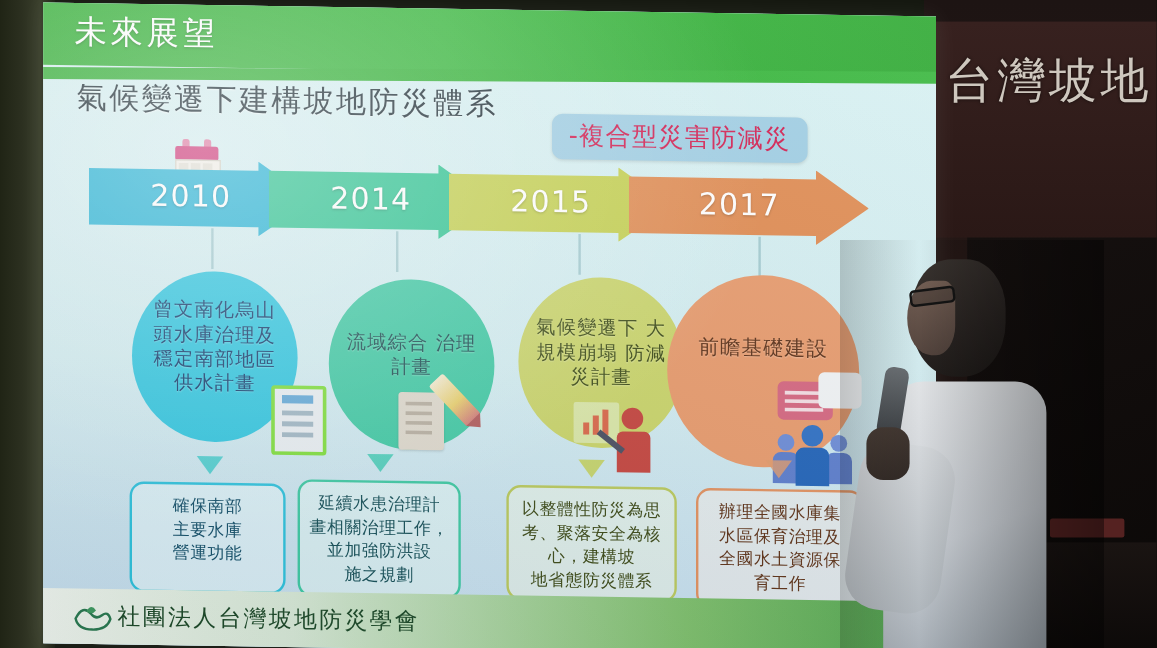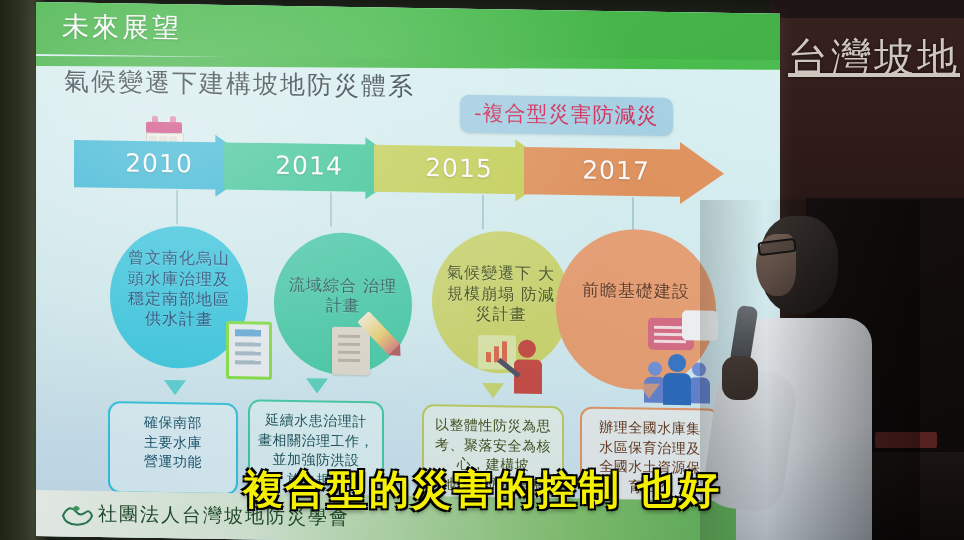--- a/index.html
+++ b/index.html
@@ -9,21 +9,21 @@
   
   .wall-left{position:absolute;left:0;top:0;width:46px;height:540px;
     background:linear-gradient(90deg,#202415 0%,#2c3020 40%,#3a3f2c 72%,#1a1d12 100%);}
   .wall-right{position:absolute;left:770px;top:0;width:194px;height:540px;
     background:linear-gradient(180deg,#1d1413 0%,#241715 40%,#120d0c 100%);}
   .banner{position:absolute;left:778px;top:18px;width:186px;height:180px;
     background:linear-gradient(180deg,#37211f 0%,#2a1816 100%);overflow:hidden;}
   .banner-line{position:absolute;left:10px;color:#dcd6cc;white-space:nowrap;
     font-size:40px;letter-spacing:3px;font-family:"DejaVu Sans","Liberation Sans",sans-serif;
     text-shadow:0 0 3px rgba(0,0,0,.7);opacity:.92;}
-  .banner-line.l1{top:12px;text-decoration:underline;}
+  .banner-line.l1{top:22px;}
   .banner-line.l2{top:112px;left:4px;}
   .dark-screen{position:absolute;left:806px;top:198px;width:158px;height:290px;
     background:linear-gradient(160deg,#15100f 0%,#0c0908 100%);}
   .desk{position:absolute;left:800px;top:452px;width:164px;height:88px;
     background:linear-gradient(180deg,#1a1412 0%,#0d0a09 100%);}
   .desk-red{position:absolute;left:875px;top:432px;width:62px;height:16px;
     background:#6d2b2a;opacity:.75;border-radius:2px;}
 
   
   .slide{position:absolute;left:36px;top:2px;width:744px;height:534px;
@@ -343,15 +343,14 @@
     <div class="sp-body"></div>
     <div class="sp-arm"></div>
     <div class="sp-head"></div>
     <div class="sp-face"></div>
     <div class="sp-glass"></div>
     <div class="sp-mic"></div>
     <div class="sp-hand"></div>
     <div class="sp-shadow"></div>
   </div>
 
-  <div class="caption">複合型的災害的控制 也好</div>
 
 </div>
 
 </body></html>

